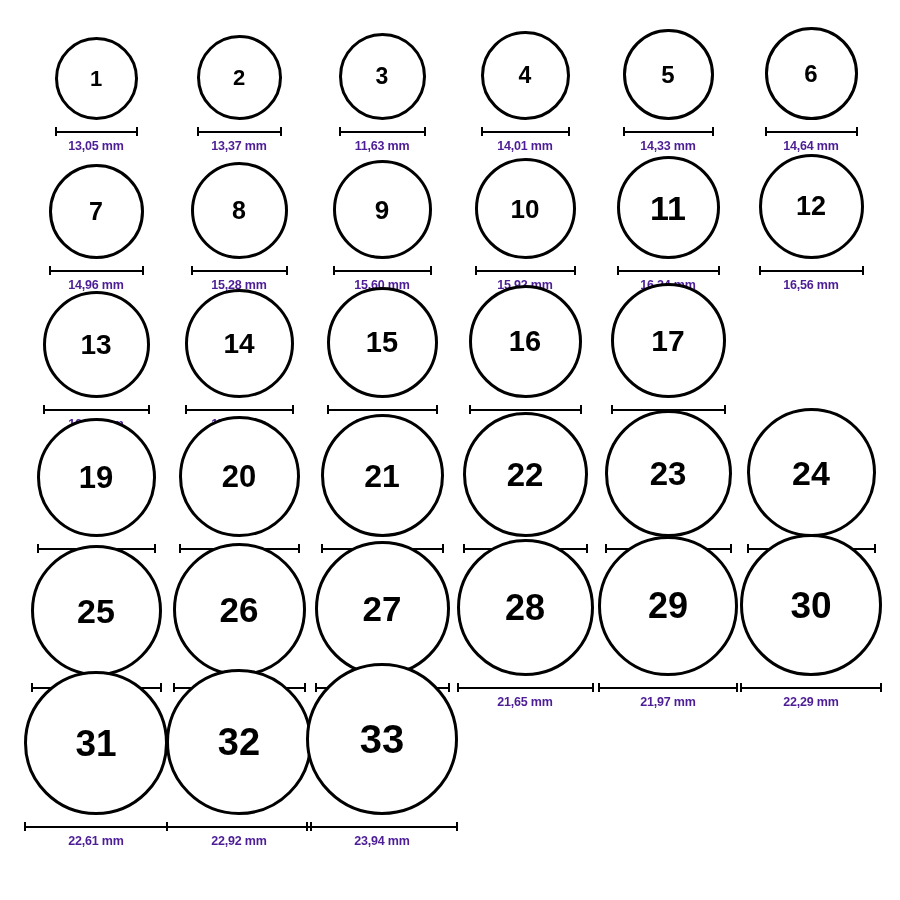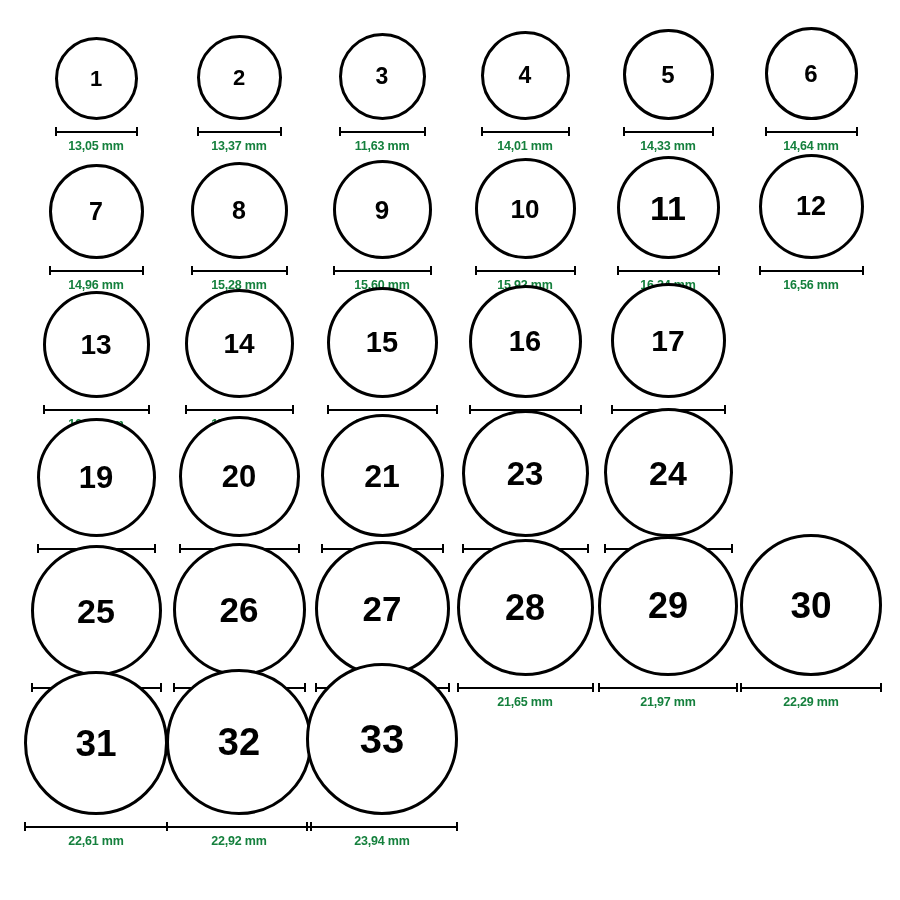--- a/index.html
+++ b/index.html
@@ -69,21 +69,21 @@
     background: #000000;
   }
   .measure-bar .cap-left { left: 0; }
   .measure-bar .cap-right { right: 0; }
   .measure-label {
     margin-top: 3px;
     font-size: 12.5px;
     font-weight: bold;
     letter-spacing: -0.2px;
     white-space: nowrap;
-    color: #15803d;
+    color: #4c1d95;
   }
 </style>
 </head>
 <body>
 
 <div id="sizer-chart">
     <div class="chart-row" style="height: 139px; padding-left: 26px;">
       <div class="size-cell" style="width: 140px; margin-right: 3px;">
         <div class="ring-circle" style="width: 83px; height: 83px;">
           <div class="ring-number" style="font-size: 22px;">1</div>
@@ -303,20 +303,31 @@
         <div class="ring-circle" style="width: 123px; height: 123px;">
           <div class="ring-number" style="font-size: 32px;">21</div>
         </div>
         <div class="measure-bar" style="width: 123px;">
           <div class="bar-line"></div>
           <div class="bar-cap cap-left"></div>
           <div class="bar-cap cap-right"></div>
         </div>
         <div class="measure-label">19,42 mm</div>
       </div>
+      <div class="size-cell" style="width: 140px; margin-right: 3px;">
+        <div class="ring-circle" style="width: 125px; height: 125px;">
+          <div class="ring-number" style="font-size: 33px;">22</div>
+        </div>
+        <div class="measure-bar" style="width: 125px;">
+          <div class="bar-line"></div>
+          <div class="bar-cap cap-left"></div>
+          <div class="bar-cap cap-right"></div>
+        </div>
+        <div class="measure-label">19,74 mm</div>
+      </div>
       <div class="size-cell" style="width: 140px; margin-right: 3px; margin-top: 48px;">
         <div class="ring-circle" style="width: 127px; height: 127px;">
           <div class="ring-number" style="font-size: 33px;">23</div>
         </div>
         <div class="measure-bar" style="width: 127px;">
           <div class="bar-line"></div>
           <div class="bar-cap cap-left"></div>
           <div class="bar-cap cap-right"></div>
         </div>
         <div class="measure-label">20,06 mm</div>

